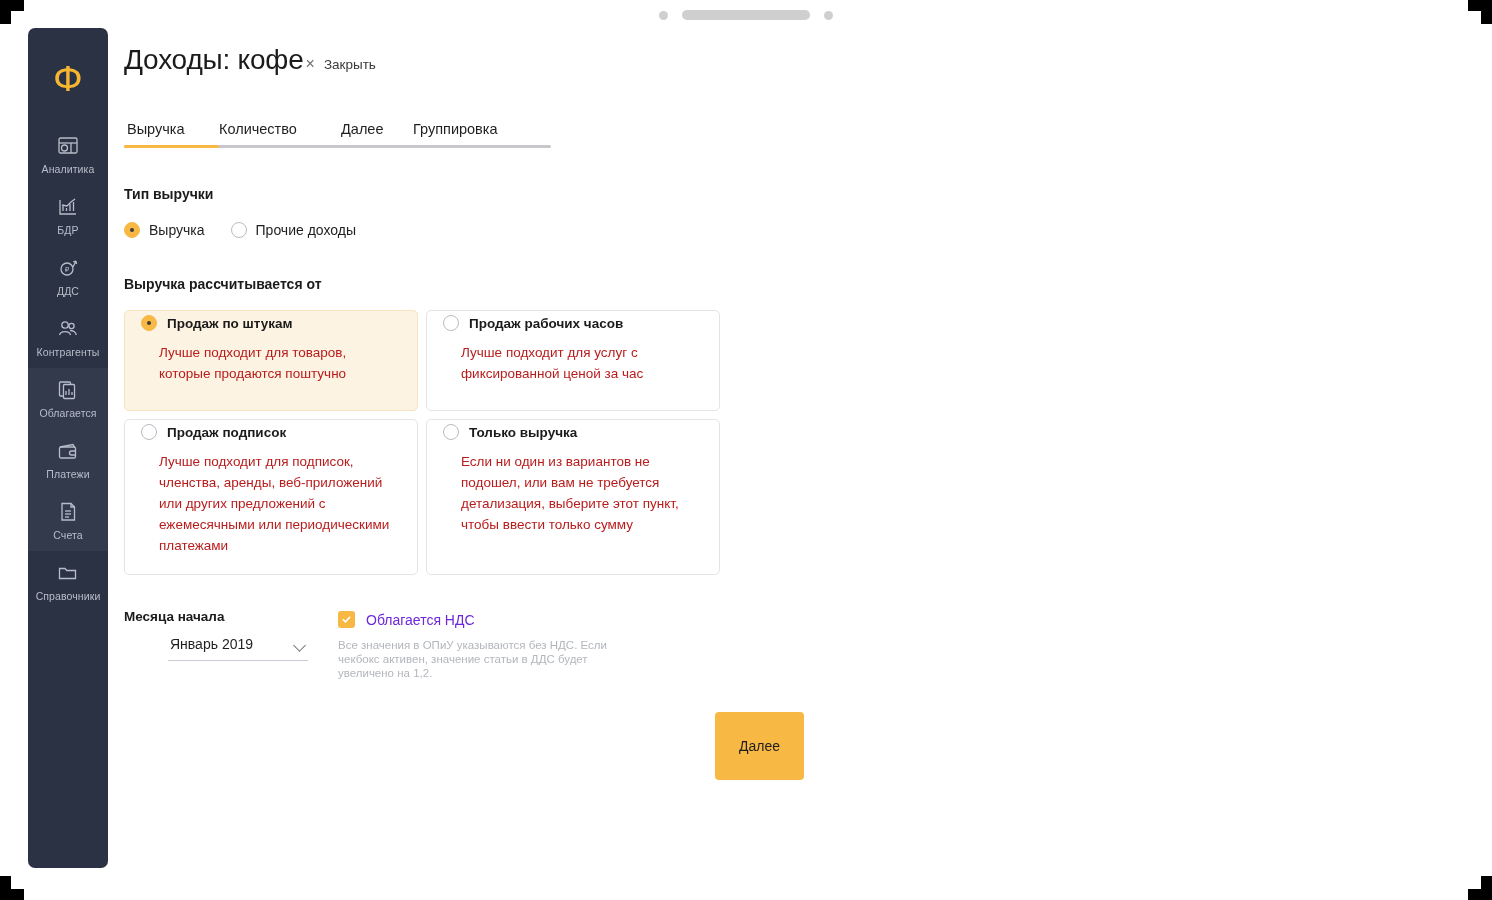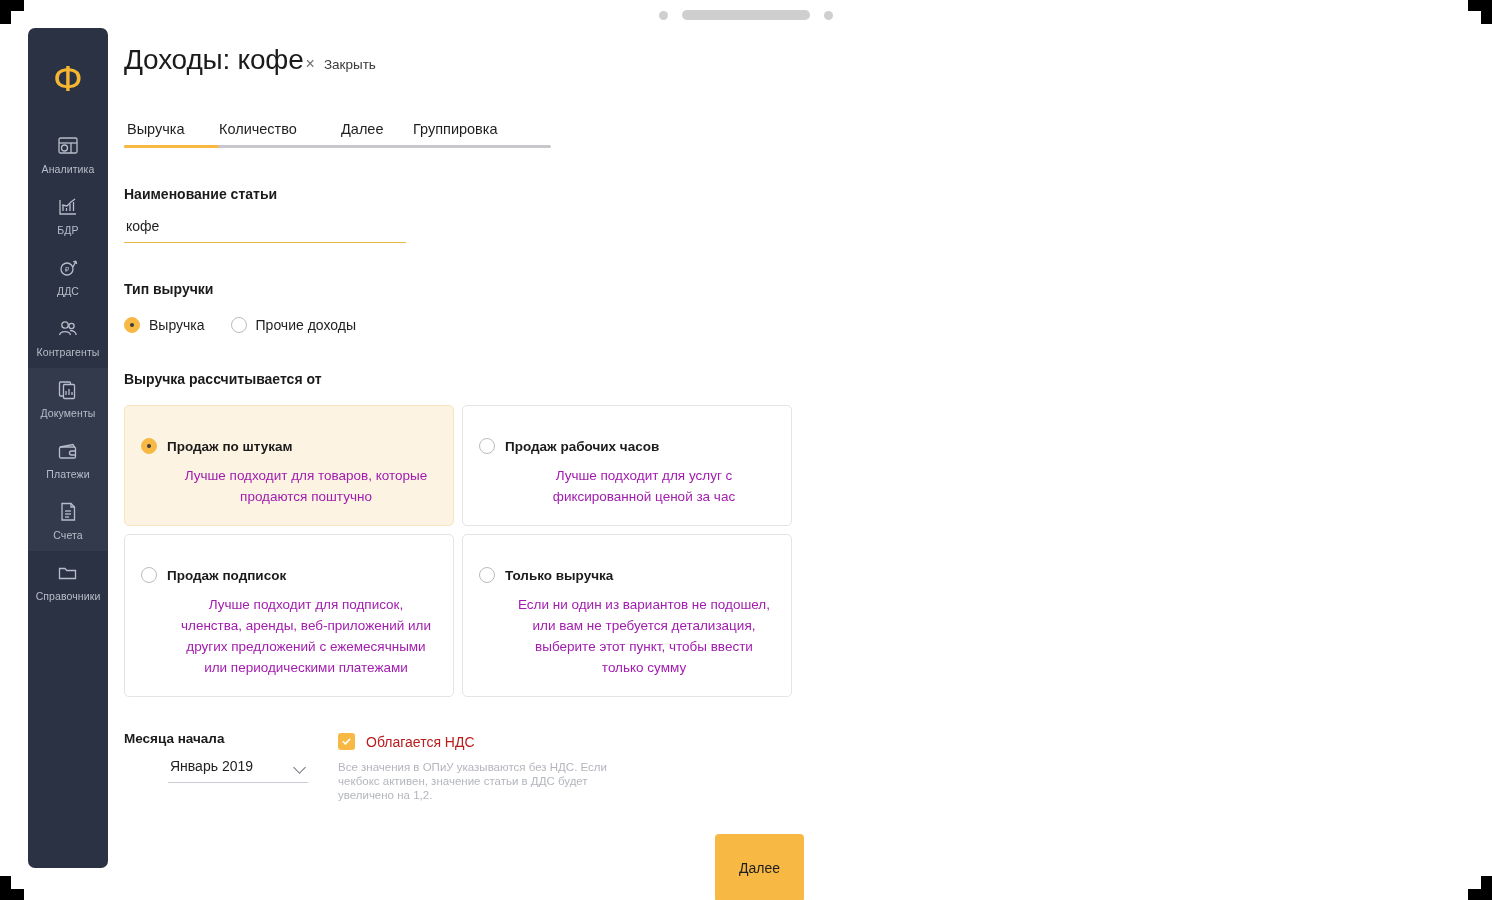--- a/index.html
+++ b/index.html
@@ -74,29 +74,29 @@
            background: #fff; position: relative; flex: none; }
   .radio.on { background: #f7b844; border-color: #f7b844; }
   .radio.on::after { content: ""; position: absolute; left: 5px; top: 5px; width: 4px; height: 4px;
                      border-radius: 50%; background: #3b3b3b; }
   .radio-lbl { font-size: 14px; color: #1f1f1f; }
 
   
   .cards { margin-top: 18px; width: 668px; }
   .card-row { display: flex; gap: 8px; margin-bottom: 8px; }
   .opt-card {
-    width: 330px; border: 1px solid #e2e4e8; border-radius: 5px; background: #fff;
-    padding: 32px 18px 18px 16px; cursor: pointer;
+    width: 294px; border: 1px solid #e2e4e8; border-radius: 5px; background: #fff;
+    padding: 4px 18px 18px 16px; cursor: pointer;
   }
   .opt-card.selected { background: #fdf3e3; border-color: #f6e4c0; }
   .opt-card.tall { min-height: 143px; }
   .opt-card.short { min-height: 101px; }
   .opt-head { display: flex; align-items: center; gap: 10px; }
   .opt-title { font-size: 13.5px; font-weight: bold; color: #1b1b1b; }
-  .opt-desc { margin-top: 11px; margin-left: 36px; font-size: 13.5px; line-height: 21px; color: #a21caf; text-align: center; }
+  .opt-desc { margin-top: 11px; margin-left: 18px; font-size: 13.5px; line-height: 21px; color: #b91c1c; }
 
   
   .bottom { margin-top: 34px; display: flex; align-items: flex-start; }
   .date-block { width: 158px; }
   .date-block + .date-block { margin-left: 2px; }
   .date-label { font-size: 13.5px; font-weight: bold; color: #1b1b1b; }
   .date-select {
     margin-top: 12px; width: 140px; border-bottom: 1.2px solid #c9ccd2;
     display: flex; align-items: center; justify-content: space-between;
     padding: 0 2px 8px 2px; cursor: pointer; margin-left: 44px;
@@ -105,21 +105,21 @@
   .chev { width: 11px; height: 7px; position: relative; }
   .chev::before { content: ""; position: absolute; left: 0; top: 0; width: 8px; height: 8px;
                   border-right: 1.6px solid #6d717a; border-bottom: 1.6px solid #6d717a;
                   transform: rotate(45deg); }
 
   .vat-block { margin-left: 56px; width: 310px; padding-top: 2px; }
   .vat-row { display: flex; align-items: center; gap: 11px; }
   .checkbox { width: 17px; height: 17px; border-radius: 3px; background: #f7b844;
               display: flex; align-items: center; justify-content: center; flex: none; cursor: pointer; }
   .checkbox svg { width: 11px; height: 11px; display: block; }
-  .vat-lbl { font-size: 14px; color: #b91c1c; }
+  .vat-lbl { font-size: 14px; color: #6d28d9; }
   .vat-hint { margin-top: 10px; font-size: 11.5px; line-height: 14px; color: #b3b6bc; width: 300px; }
 
   
   .btn-row { margin-top: 32px; width: 680px; display: flex; justify-content: flex-end; }
   .btn-next {
     background: #f7b844; color: #1f1f1f; border: none; border-radius: 4px;
     font-size: 14px; font-family: "Liberation Sans", sans-serif;
     padding: 26px 24px; cursor: pointer;
   }
 </style>
@@ -197,21 +197,21 @@
       <div class="nav-item">
         <span class="ico">
           <svg viewBox="0 0 26 26" fill="none" stroke="#b8bec9" stroke-width="1.3">
             <rect x="4.5" y="5" width="11" height="14" rx="1"></rect>
             <rect x="8.5" y="7.5" width="11" height="14" rx="1" fill="#2b3243"></rect>
             <line x1="11" y1="18" x2="11" y2="14"></line>
             <line x1="14" y1="18" x2="14" y2="12"></line>
             <line x1="17" y1="18" x2="17" y2="15"></line>
           </svg>
         </span>
-        <span class="lbl">Документы</span>
+        <span class="lbl">Облагается</span>
       </div>
 
       <div class="nav-item">
         <span class="ico">
           <svg viewBox="0 0 26 26" fill="none" stroke="#b8bec9" stroke-width="1.3">
             <path d="M5 9 L18 6.5 L19.5 9"></path>
             <rect x="4.5" y="9" width="16" height="11" rx="1.6"></rect>
             <path d="M20.5 13 L16.5 13 A2 2 0 0 0 16.5 17 L20.5 17"></path>
           </svg>
         </span>
@@ -257,24 +257,20 @@
         <div class="tab" style="margin-left:3px;width:92px">Выручка</div>
         <div class="tab" style="width:122px">Количество</div>
         <div class="tab" style="width:72px">Далее</div>
         <div class="tab">Группировка</div>
       </div>
       <div class="tab-underline">
         <div class="active" style="width:95px"></div>
       </div>
     </div>
 
-    <div class="section">
-      <div class="field-label">Наименование статьи</div>
-      <input class="text-input" type="text" value="кофе" style="">
-    </div>
 
     <div class="section">
       <div class="field-label">Тип выручки</div>
       <div class="radio-row">
         <div class="radio-opt">
           <span class="radio on"></span>
           <span class="radio-lbl">Выручка</span>
         </div>
         <div class="radio-opt">
           <span class="radio"></span>

